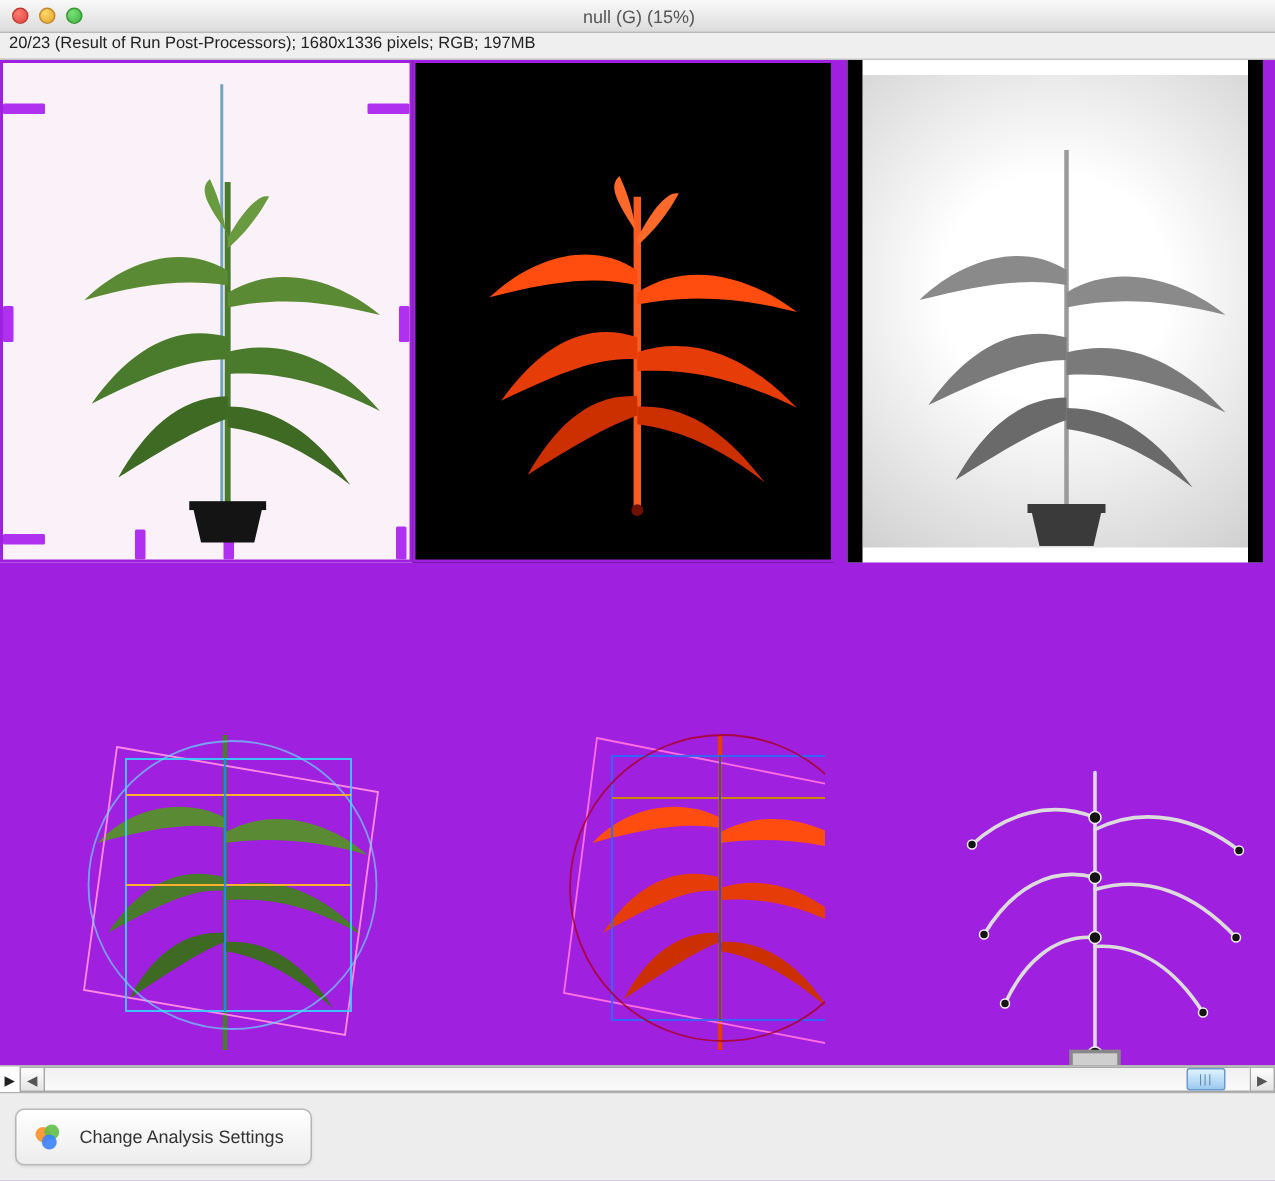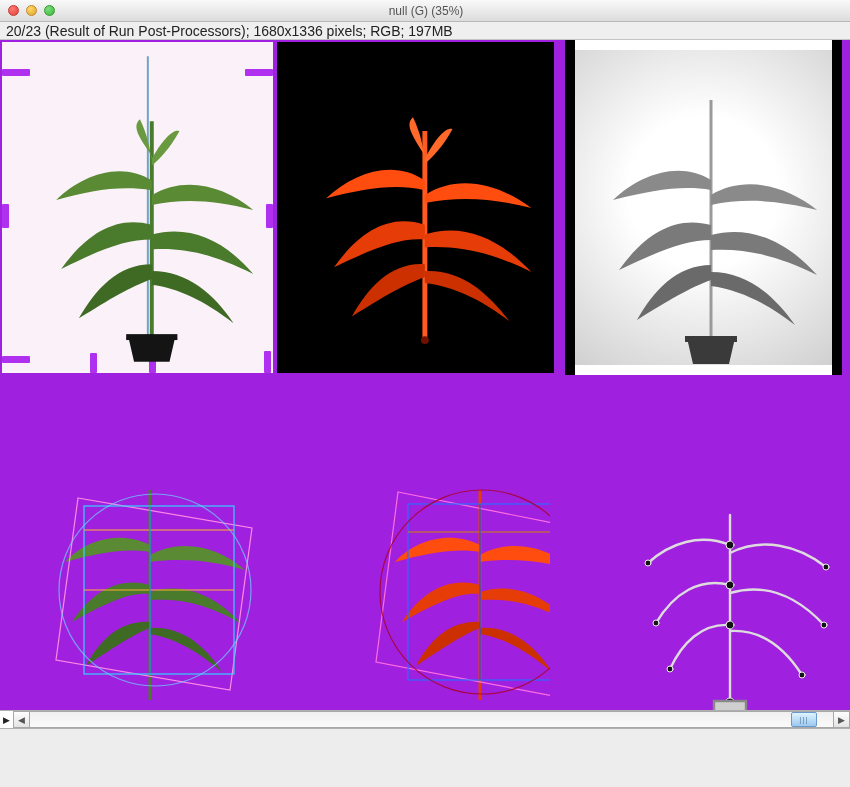--- a/index.html
+++ b/index.html
@@ -4,21 +4,21 @@
 <style>
   * { box-sizing: border-box; margin: 0; padding: 0; }
   html, body { width: 850px; height: 787px; font-family: "Lucida Grande","Helvetica Neue",Arial,sans-serif; font-size: 12px; background:#ededed; overflow:hidden; }
   .titlebar { height:22px; background:linear-gradient(#f9f9f9,#dcdcdc); border-bottom:1px solid #b8b8b8; display:flex; align-items:center; padding:0 8px; }
   .traffic { display:flex; gap:7px; margin-right:10px; }
   .traffic span { width:11px; height:11px; border-radius:50%; display:block; }
   .t-close { background:radial-gradient(circle at 35% 30%,#ff7b72,#e0443e); border:0.5px solid #c13933;}
   .t-min { background:radial-gradient(circle at 35% 30%,#ffd86b,#e1a325); border:0.5px solid #c1872a;}
   .t-max { background:radial-gradient(circle at 35% 30%,#7ae07a,#3fb33f); border:0.5px solid #34982f;}
   .title { flex:1; text-align:center; color:#555; font-size:12px; margin-left:-55px; }
-  .statusline { height:18px; background:#efefef; color:#222; font-size:14px; padding:1px 6px; border-bottom:1px solid #c4c4c4;}
+  .statusline { height:18px; background:#efefef; color:#222; font-size:11px; padding:1px 6px; border-bottom:1px solid #c4c4c4;}
   .canvas { width:100%; height:670px; background:#a020e0; position:relative; overflow:hidden;}
   .row { display:flex; }
   .panel { position:relative; }
   .panel.rgb { width:275px; height:335px; background:#faf2f8; border:2px solid #a020e0; }
   .panel.ir  { width:281px; height:335px; background:#000; border:2px solid #a020e0; position:relative;}
   .panel.gray{ width:277px; height:335px; margin-left:9px; background:#fff; position:relative; }
   .panel.gray::before, .panel.gray::after { content:""; position:absolute; top:0; bottom:0; width:10px; background:#000;}
   .panel.gray::before{ left:0;} .panel.gray::after{ right:0;}
   .marker { position:absolute; background:#b030f0; }
   .marker.h { height:7px; border-radius:1px;}
@@ -43,21 +43,21 @@
 </style>
 </head>
 <body>
 
 <div class="titlebar">
   <div class="traffic">
     <span class="t-close"></span>
     <span class="t-min"></span>
     <span class="t-max"></span>
   </div>
-  <div class="title">null (G) (35%)</div>
+  <div class="title">null (G) (15%)</div>
 </div>
 
 <div class="statusline">20/23 (Result of Run Post-Processors); 1680x1336 pixels; RGB; 197MB</div>
 
 <div class="canvas">
 
   <div class="row">
 
     <div class="panel rgb">
 
@@ -199,13 +199,23 @@
 <div class="scrollstrip">
   <div class="play">▶</div>
   <div class="sb-btn">◀</div>
   <div class="sb-track">
     <div class="sb-thumb"></div>
   </div>
   <div class="sb-btn">▶</div>
 </div>
 
 <div class="toolbar">
+  <button class="btn">
+    <span class="icon">
+      <svg viewBox="0 0 24 24" width="20" height="20">
+        <circle cx="8" cy="10" r="6" fill="#ff9a3b"></circle>
+        <circle cx="15" cy="8" r="6" fill="#5fbf4a" opacity="0.9"></circle>
+        <circle cx="13" cy="16" r="6" fill="#3b82ff" opacity="0.9"></circle>
+      </svg>
+    </span>
+    <span>Change Analysis Settings</span>
+  </button>
 </div>
 
 </body></html>

